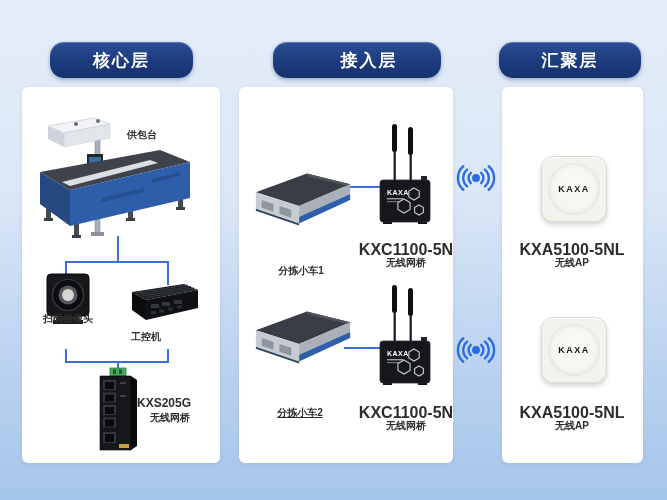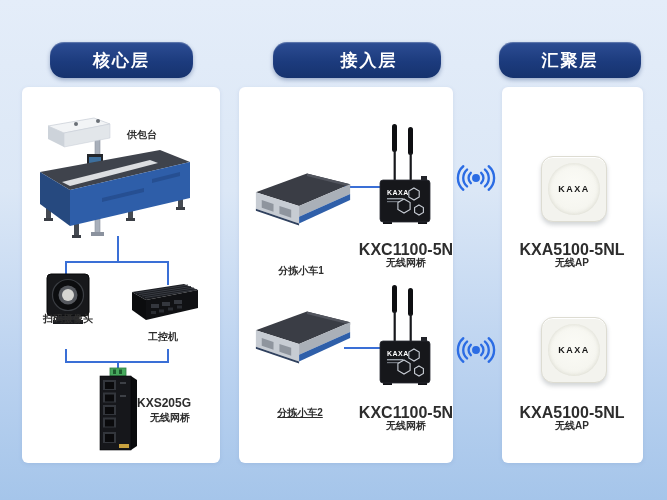--- a/index.html
+++ b/index.html
@@ -112,21 +112,21 @@
     <polygon points="18,20 70,10 70,28 18,40" fill="#101114"></polygon>
     <polygon points="4,12 18,20 18,40 4,30" fill="#0b0c0e"></polygon>
     <rect x="23" y="24" width="8" height="4" fill="#34373e"></rect>
     <rect x="34" y="22" width="8" height="4" fill="#34373e"></rect>
     <rect x="46" y="20" width="8" height="4" fill="#34373e"></rect>
     <rect x="23" y="31" width="5" height="3" fill="#2a2d33"></rect>
     <rect x="31" y="29.5" width="5" height="3" fill="#2a2d33"></rect>
     <rect x="40" y="27.5" width="5" height="3" fill="#2a2d33"></rect>
     <rect x="49" y="25.5" width="5" height="3" fill="#2a2d33"></rect>
   </svg>
-  <div class="lbl" style="left:163px;top:332px;">工控机</div>
+  <div class="lbl" style="left:146px;top:332px;">工控机</div>
 
   <svg style="left:95px;top:366px;" width="48" height="88" viewBox="0 0 48 88">
     <rect x="15" y="2" width="16" height="8" fill="#46a95c" stroke="#2e7d42" stroke-width="0.8"></rect>
     <rect x="18" y="3.5" width="3" height="4.5" fill="#1d5c2e"></rect>
     <rect x="24" y="3.5" width="3" height="4.5" fill="#1d5c2e"></rect>
     <polygon points="36,10 42,14 42,80 36,84" fill="#0a0b0d"></polygon>
     <rect x="5" y="10" width="31" height="74" fill="#16171b" stroke="#060607" stroke-width="0.6"></rect>
     <g>
       <rect x="8" y="14" width="13" height="10" fill="#33363c"></rect>
         <rect x="10" y="16" width="9" height="7" fill="#0a0a0c"></rect>

